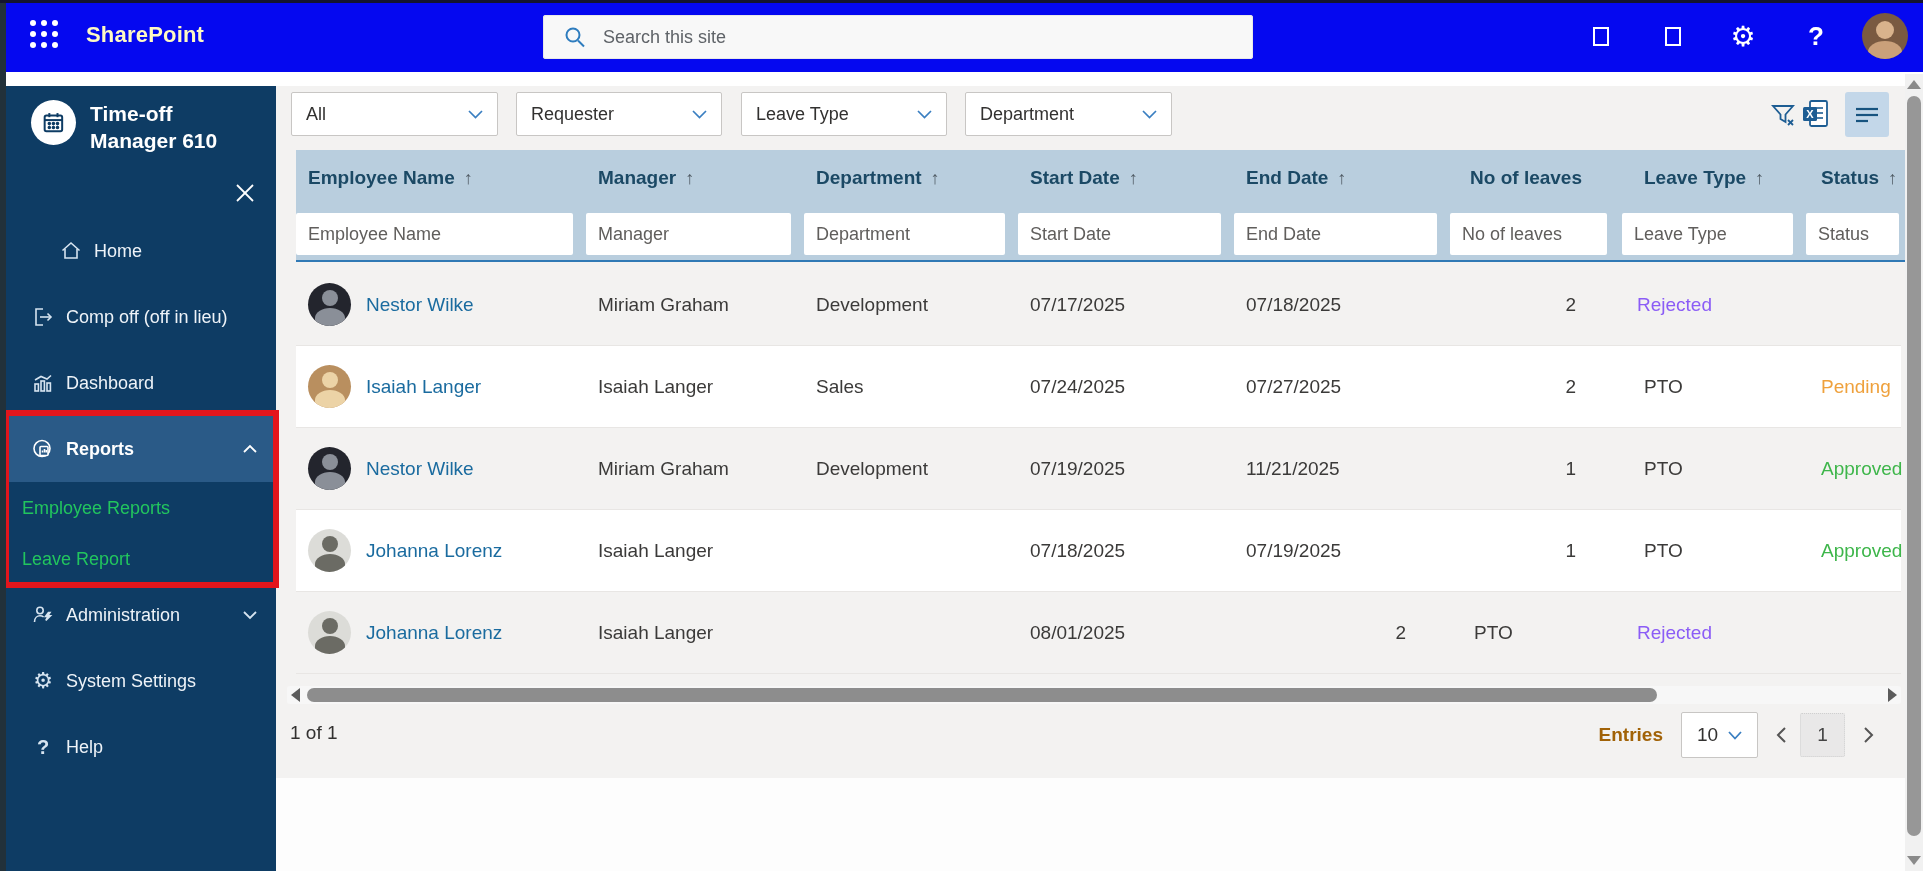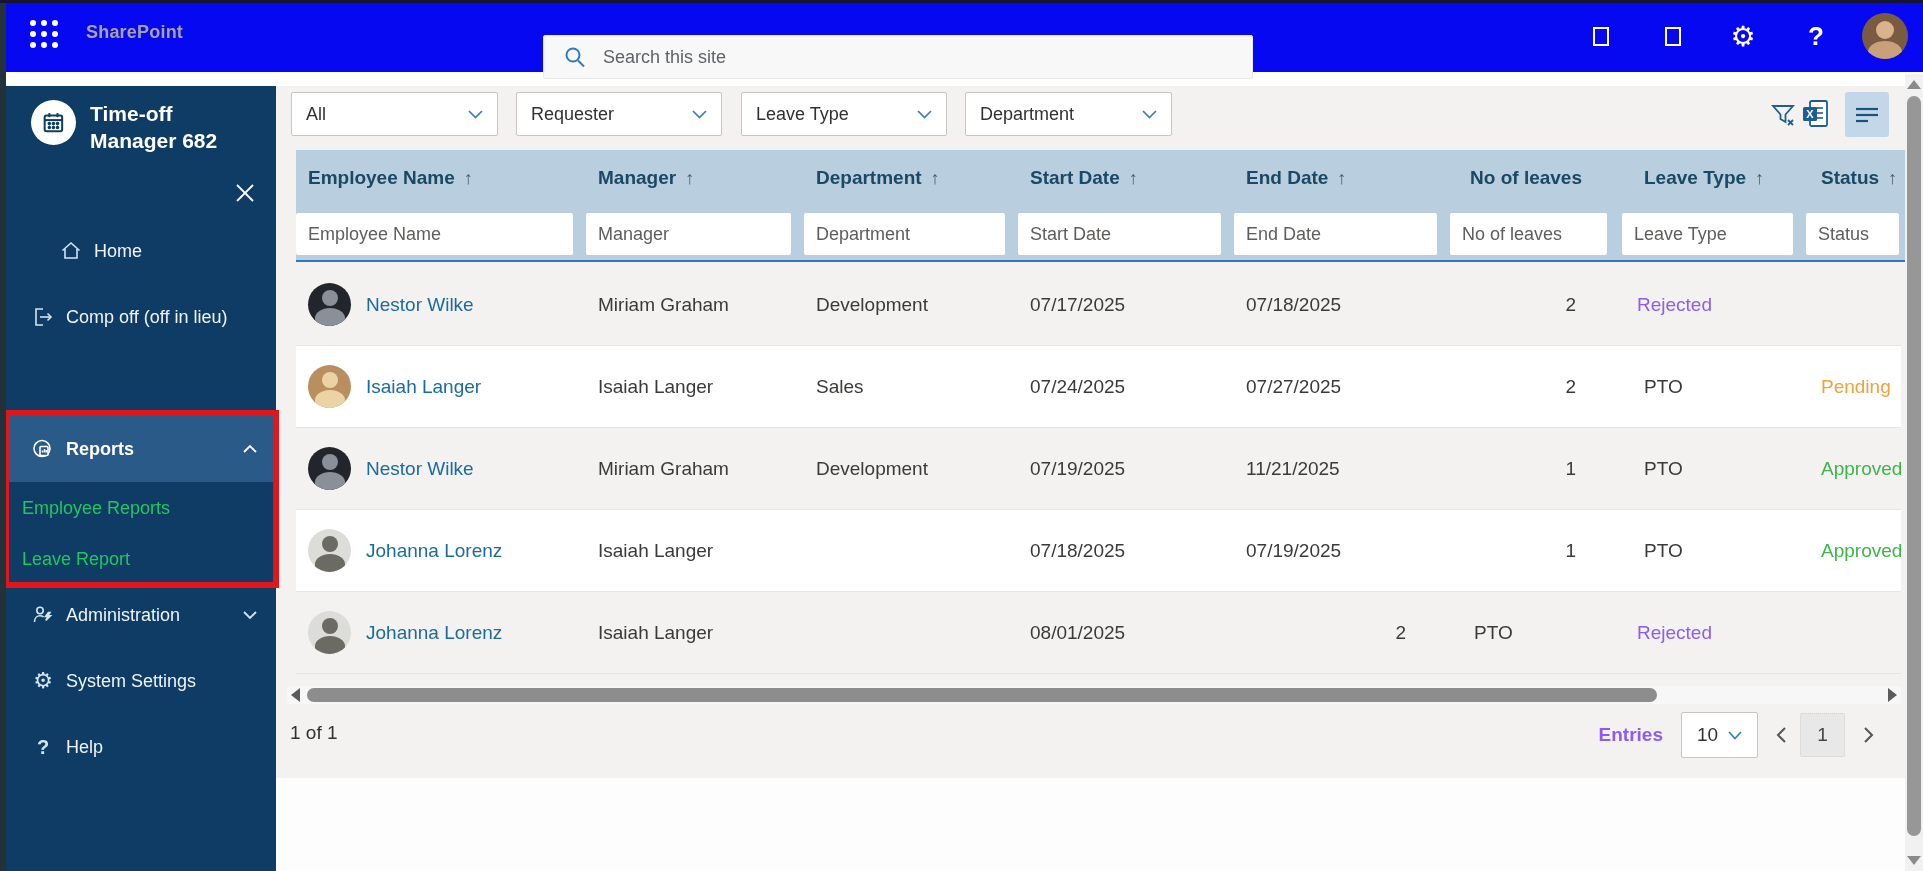--- a/index.html
+++ b/index.html
@@ -11,23 +11,23 @@
   }
   
   .top-edge   { position:absolute; left:0; top:0; width:1923px; height:3px; background:#14142e; z-index:90; }
   .left-edge  { position:absolute; left:0; top:0; width:6px; height:871px; background:#22313a; z-index:80; }
 
   
   .topbar { position:absolute; left:0; top:0; width:1923px; height:72px; background:#0508f0; z-index:10; }
   .waffle { position:absolute; left:30px; top:20px; width:34px; height:32px; display:grid;
             grid-template-columns:repeat(3,6px); grid-template-rows:repeat(3,6px); gap:5px; cursor:pointer; }
   .waffle i { background:#fff; border-radius:50%; }
-  .brand { position:absolute; left:86px; top:22px; color:#a3a3a3; font-size:18px; font-weight:bold; letter-spacing:.2px; }
+  .brand { position:absolute; left:86px; top:22px; color:#fef9c3; font-size:22px; font-weight:bold; letter-spacing:.2px; }
   .searchbox { position:absolute; left:543px; top:15px; width:710px; height:44px; background:#f8f8f8;
-               border-radius:3px; display:flex; align-items:center; padding-left:20px; box-shadow:0 0 0 1px #e8e8e8 inset;margin-top:20px; }
+               border-radius:3px; display:flex; align-items:center; padding-left:20px; box-shadow:0 0 0 1px #e8e8e8 inset; }
   .searchbox svg { margin-right:16px; }
   .searchbox input { border:none; outline:none; background:transparent; font-size:18px; color:#444;
                      font-family:"Liberation Sans",sans-serif; width:600px; }
   .searchbox input::placeholder { color:#5f6368; }
   .tb-ico { position:absolute; top:0; height:72px; display:flex; align-items:center; justify-content:center; color:#fff; cursor:pointer; }
   .tofu { width:16px; height:19px; border:2px solid #fff; }
   .tb-gear { left:1724px; width:38px; font-size:28px; }
   .tb-help { left:1800px; width:32px; font-size:26px; font-weight:bold; }
   .tb-avatar { left:1862px; top:13px; width:46px; height:46px; border-radius:50%; position:absolute;
                background:#7a5a41; overflow:hidden; cursor:pointer; }
@@ -122,21 +122,21 @@
   .hscroll { position:absolute; left:11px; top:600px; width:1614px; height:18px; background:#f7f7f7;
              border-radius:3px; display:flex; align-items:center; }
   .h-arrow { width:0; height:0; border-style:solid; cursor:pointer; }
   .h-arrow.left  { margin-left:4px;  border-width:7px 9px 7px 0; border-color:transparent #5c5c5c transparent transparent; }
   .h-arrow.right { position:absolute; right:4px; border-width:7px 0 7px 9px; border-color:transparent transparent transparent #5c5c5c; }
   .h-thumb { position:absolute; left:20px; width:1350px; height:14px; background:#8d8d8d; border-radius:8px; cursor:grab; }
 
   
   .page-info { position:absolute; left:14px; top:636px; font-size:19px; color:#323130; }
   .pag { position:absolute; right:22px; top:626px; height:46px; display:flex; align-items:center; }
-  .entries-lbl { font-size:19px; font-weight:bold; color:#8b5cf6; margin-right:18px; }
+  .entries-lbl { font-size:19px; font-weight:bold; color:#a16207; margin-right:18px; }
   .entries-select { width:77px; height:46px; background:#fff; border:1px solid #c8c6c4; border-radius:2px;
                     display:flex; align-items:center; justify-content:center; gap:10px; cursor:pointer; }
   .entries-select .val { font-size:19px; color:#323130; }
   .pg-chevron { width:30px; height:40px; display:flex; align-items:center; justify-content:center; cursor:pointer; margin-left:8px; }
   .pg-num { width:45px; height:44px; margin-left:4px; background:#e9e8e8; border:1px dotted #cfcfcf; border-radius:2px;
             display:flex; align-items:center; justify-content:center; font-size:19px; color:#444; cursor:pointer; }
 
   .bottom-white { position:absolute; left:0px; top:692px; width:1629px; height:93px; background:#fdfdfd; }
 
   
@@ -192,21 +192,21 @@
         <circle cx="8" cy="12.5" r="0.7" fill="#0e3c64"></circle>
           <circle cx="11.5" cy="12.5" r="0.7" fill="#0e3c64"></circle>
           <circle cx="15" cy="12.5" r="0.7" fill="#0e3c64"></circle>
         <circle cx="8" cy="15.8" r="0.7" fill="#0e3c64"></circle>
           <circle cx="11.5" cy="15.8" r="0.7" fill="#0e3c64"></circle>
           <circle cx="15" cy="15.8" r="0.7" fill="#0e3c64"></circle>
       </svg>
     </div>
     <div class="app-title">
       <div>Time-off</div>
-      <div>Manager 682</div>
+      <div>Manager 610</div>
     </div>
   </div>
   <div class="close-x">
     <svg width="22" height="22" viewBox="0 0 22 22" stroke="#ffffff" stroke-width="1.8">
         <line x1="3" y1="3" x2="19" y2="19"></line>
         <line x1="19" y1="3" x2="3" y2="19"></line>
       </svg>
   </div>
 
   <div class="nav-item" style="top:132px;padding-left:28px;">
@@ -223,20 +223,31 @@
     <span class="ico">
       <svg width="24" height="24" viewBox="0 0 24 24" fill="none" stroke="#d6e4f0" stroke-width="1.6">
           <path d="M12 4 H5 V20 H12"></path>
           <path d="M9 12 H20"></path>
           <path d="M16.5 8.5 L20 12 L16.5 15.5"></path>
         </svg>
     </span>
     <span class="lbl">Comp off (off in lieu)</span>
   </div>
 
+  <div class="nav-item" style="top:264px;">
+    <span class="ico">
+      <svg width="24" height="24" viewBox="0 0 24 24" fill="none" stroke="#d6e4f0" stroke-width="1.6">
+          <rect x="4" y="13" width="3.4" height="7"></rect>
+          <rect x="10" y="10" width="3.4" height="10"></rect>
+          <rect x="16" y="12" width="3.4" height="8"></rect>
+          <polyline points="4,9 10,5.5 16,8 20,4.5"></polyline>
+        </svg>
+    </span>
+    <span class="lbl">Dashboard</span>
+  </div>
 
   <div class="nav-item active" style="top:330px;">
     <span class="ico">
       <svg width="24" height="24" viewBox="0 0 24 24" fill="none" stroke="#ffffff" stroke-width="1.6">
           <circle cx="11" cy="11.5" r="8"></circle>
           <rect x="9" y="9.5" width="8" height="9" rx="1" fill="#2a5a87"></rect>
           <line x1="11.5" y1="15.5" x2="11.5" y2="13.5"></line>
           <line x1="13.5" y1="15.5" x2="13.5" y2="12"></line>
           <line x1="15.2" y1="15.5" x2="15.2" y2="13"></line>
         </svg>

